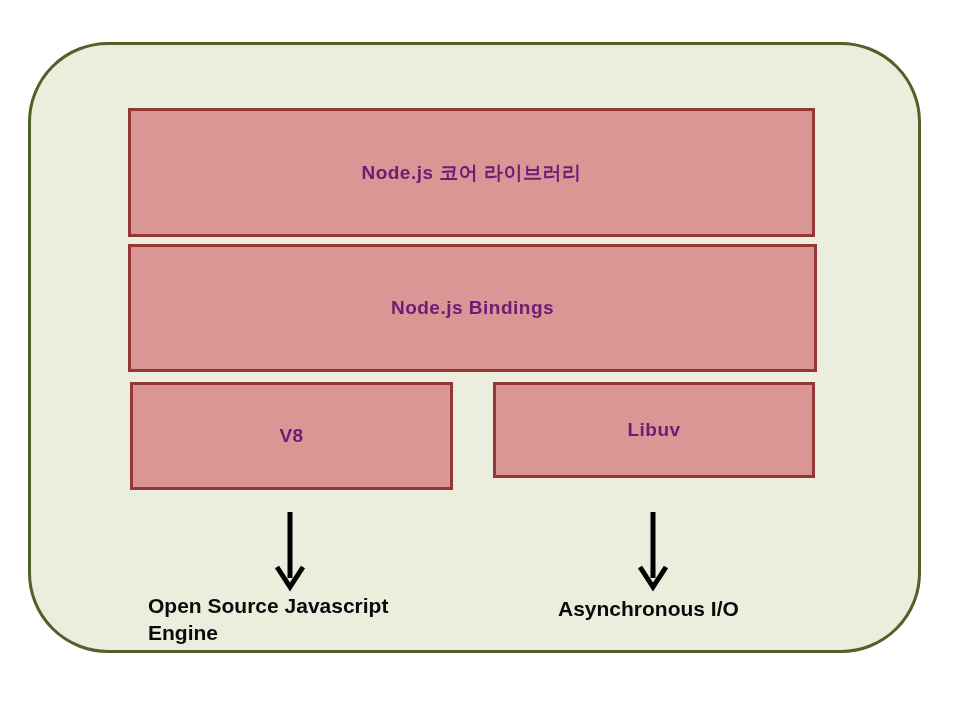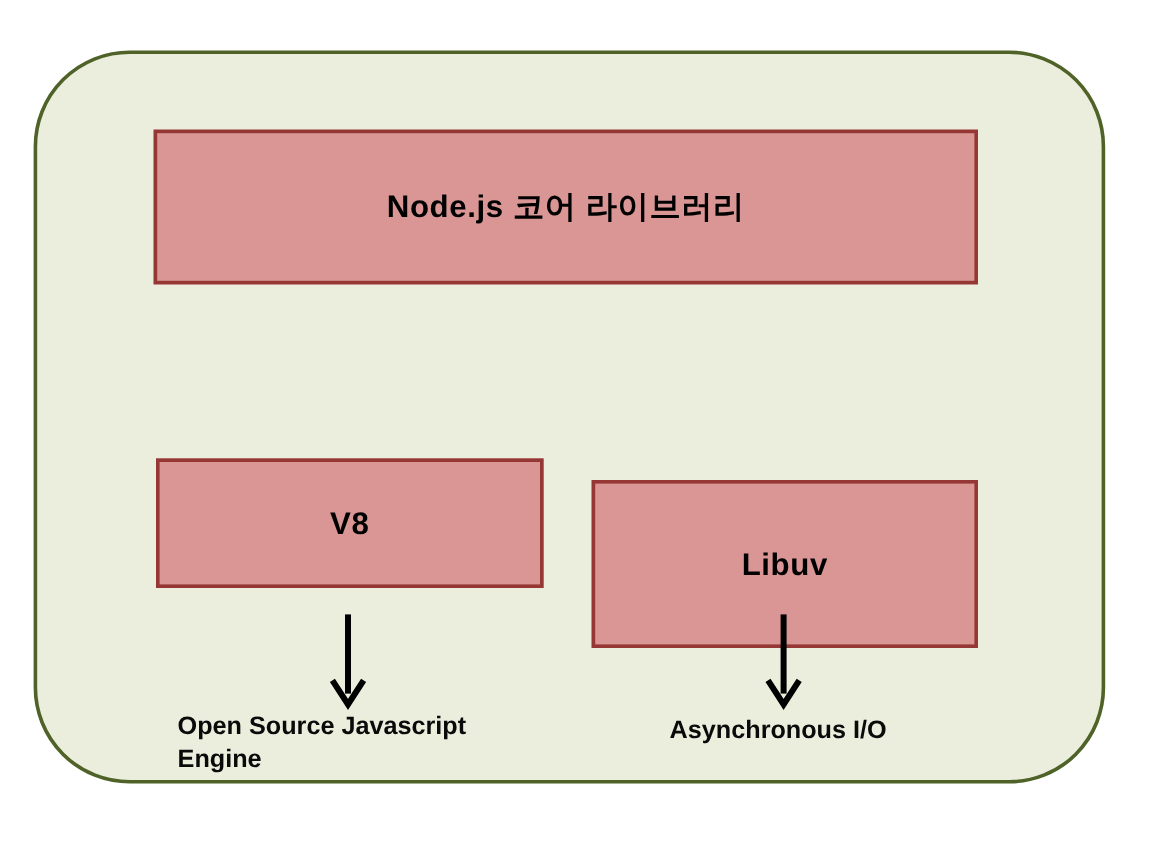--- a/index.html
+++ b/index.html
@@ -28,30 +28,30 @@
     box-sizing: border-box;
   }
   .box {
     position: absolute;
     background: #d99694;
     border: 3px solid #953735;
     box-sizing: border-box;
     display: flex;
     align-items: center;
     justify-content: center;
-    color: #000000;
+    color: #701a75;
     font-weight: bold;
-    font-size: 26px;
+    font-size: 19px;
     letter-spacing: 0.5px;
     text-align: center;
   }
   .box-core     { left: 128px; top: 108px; width: 687px; height: 129px; }
   .box-bindings { left: 128px; top: 244px; width: 689px; height: 128px; }
   .box-v8       { left: 130px; top: 382px; width: 323px; height: 108px; }
-  .box-libuv    { left: 493px; top: 400px; width: 322px; height: 140px; }
+  .box-libuv    { left: 493px; top: 382px; width: 322px; height: 96px; }
   .arrows {
     position: absolute;
     left: 0; top: 0;
     width: 960px;
     height: 720px;
     pointer-events: none;
   }
   .annotation {
     position: absolute;
     color: #0a0a0a;
@@ -66,20 +66,23 @@
 <body>
 
 <div class="stage">
 
   <div class="panel"></div>
 
   <div class="box box-core">
     <span>Node.js 코어 라이브러리</span>
   </div>
 
+  <div class="box box-bindings">
+    <span>Node.js Bindings</span>
+  </div>
 
   <div class="box box-v8">
     <span>V8</span>
   </div>
 
   <div class="box box-libuv">
     <span>Libuv</span>
   </div>
 
   <svg class="arrows" viewBox="0 0 960 720" xmlns="http://www.w3.org/2000/svg">

